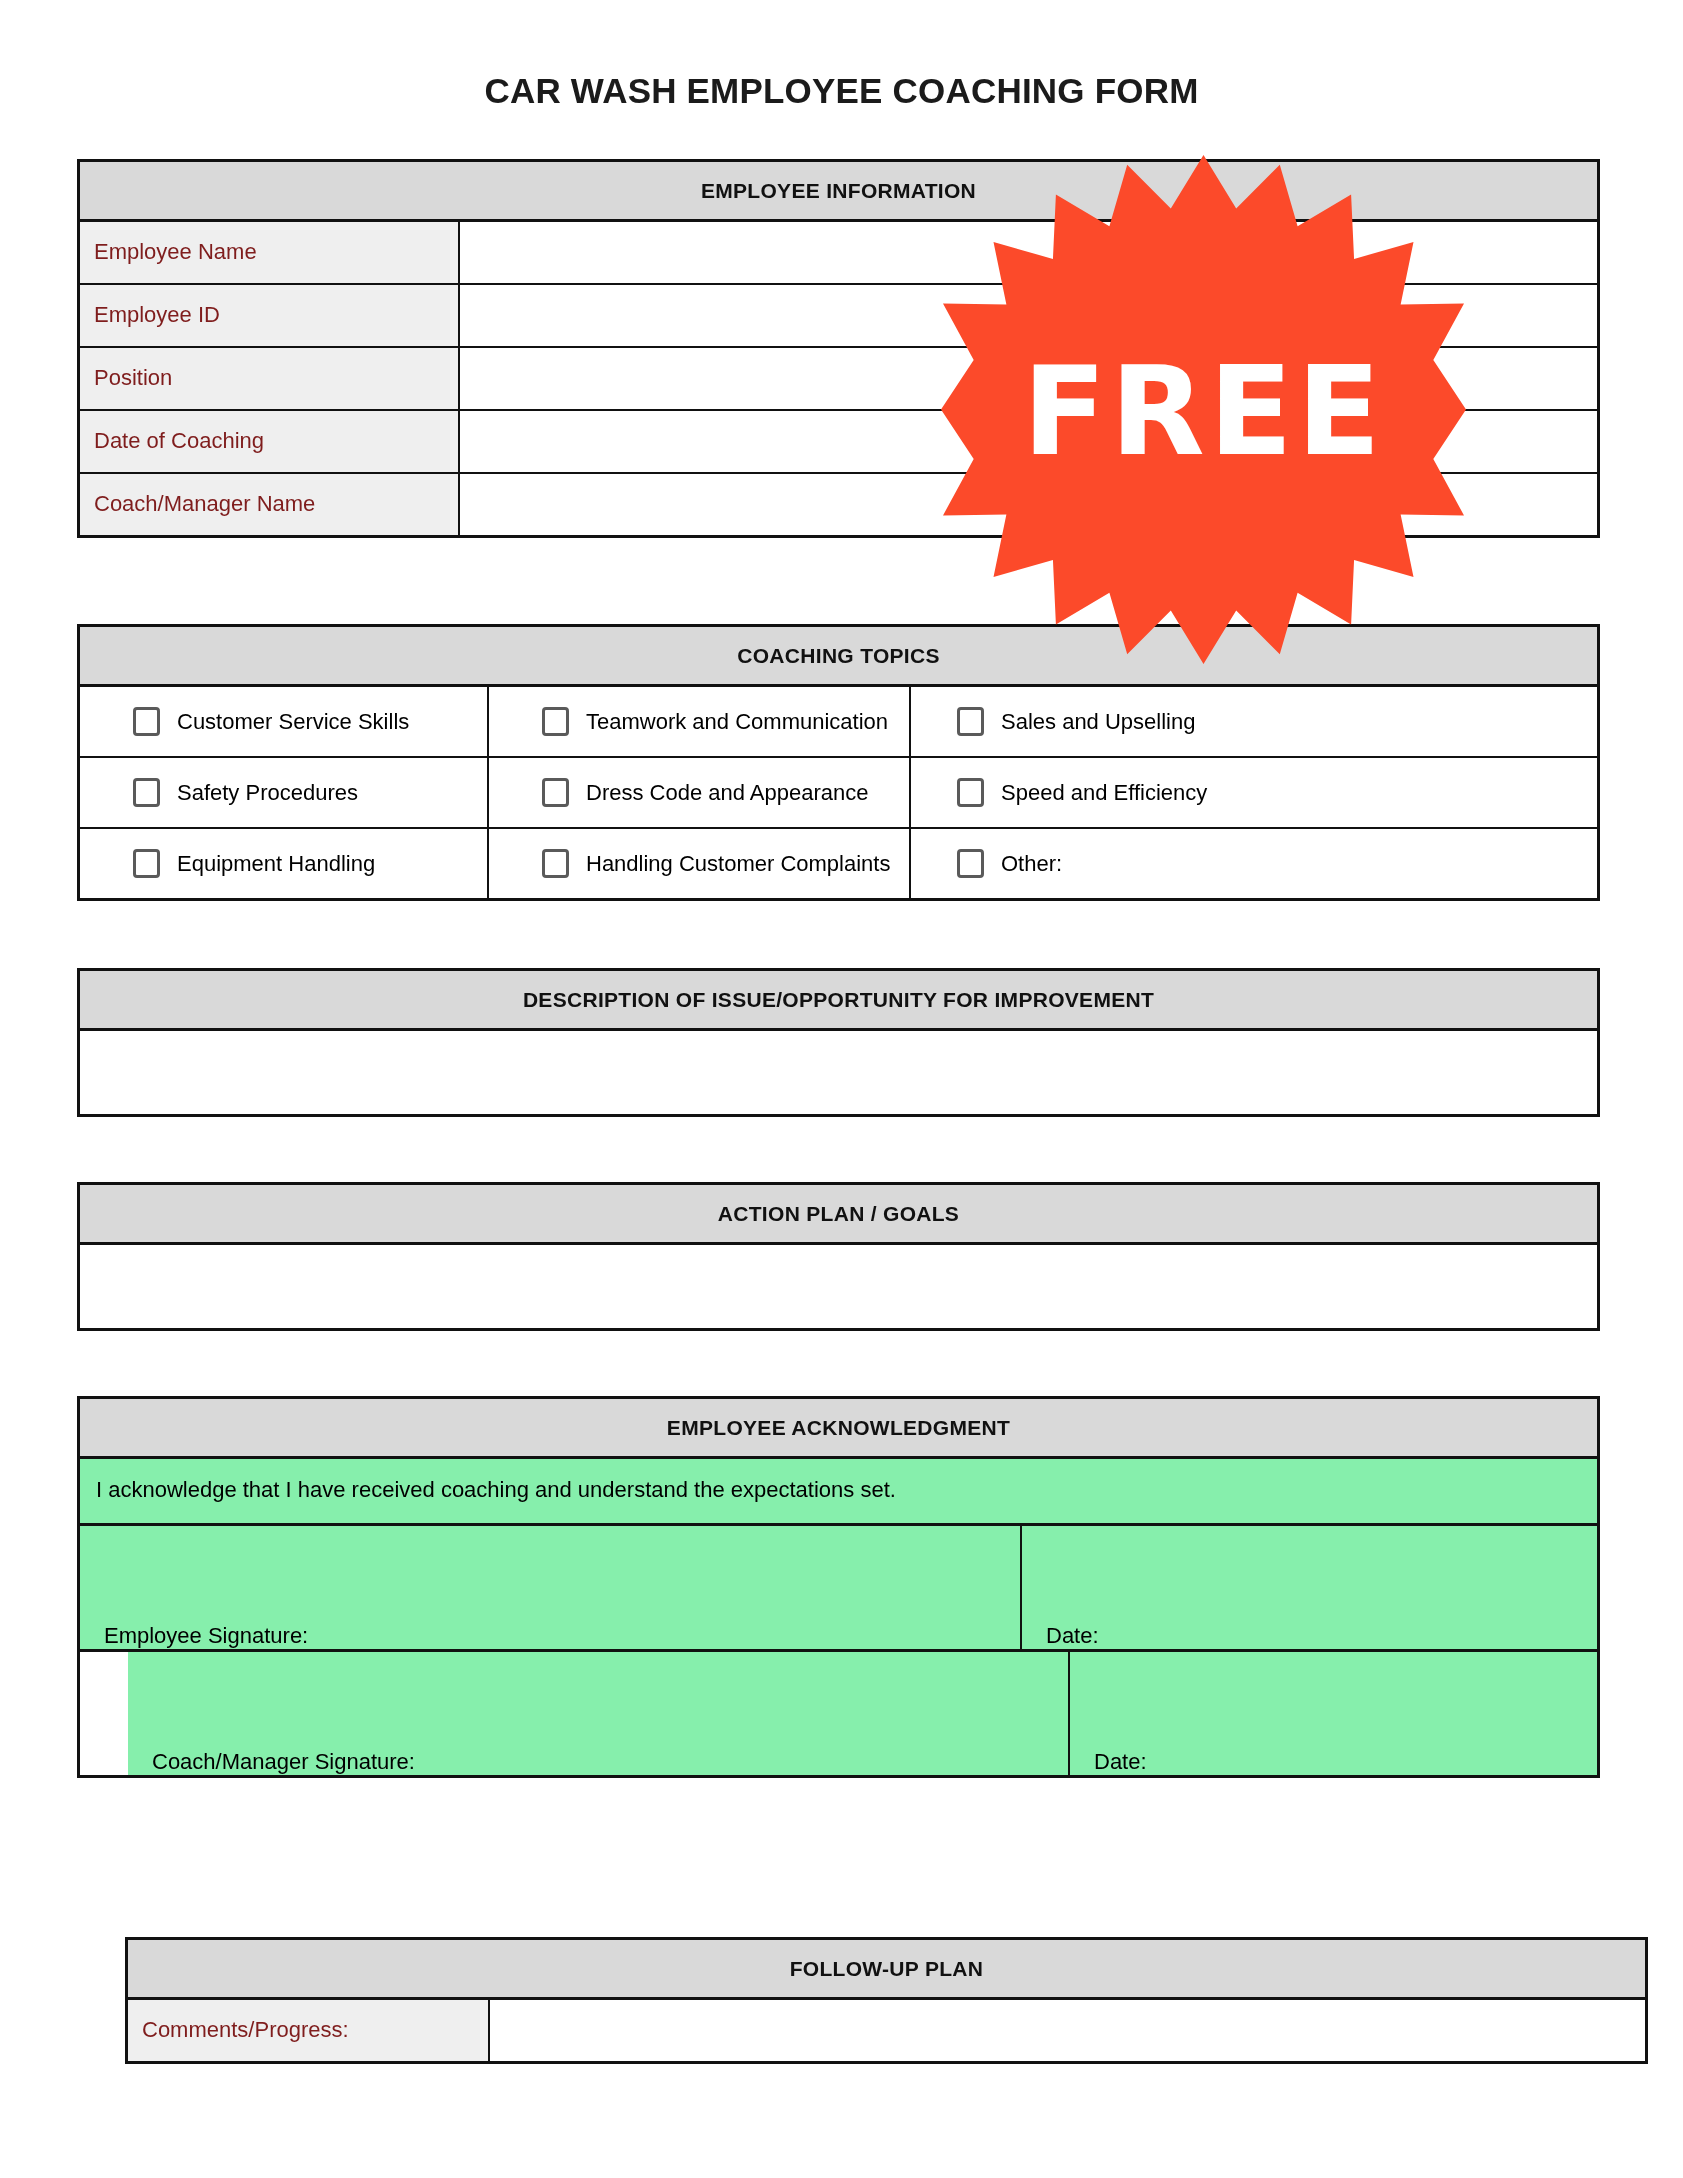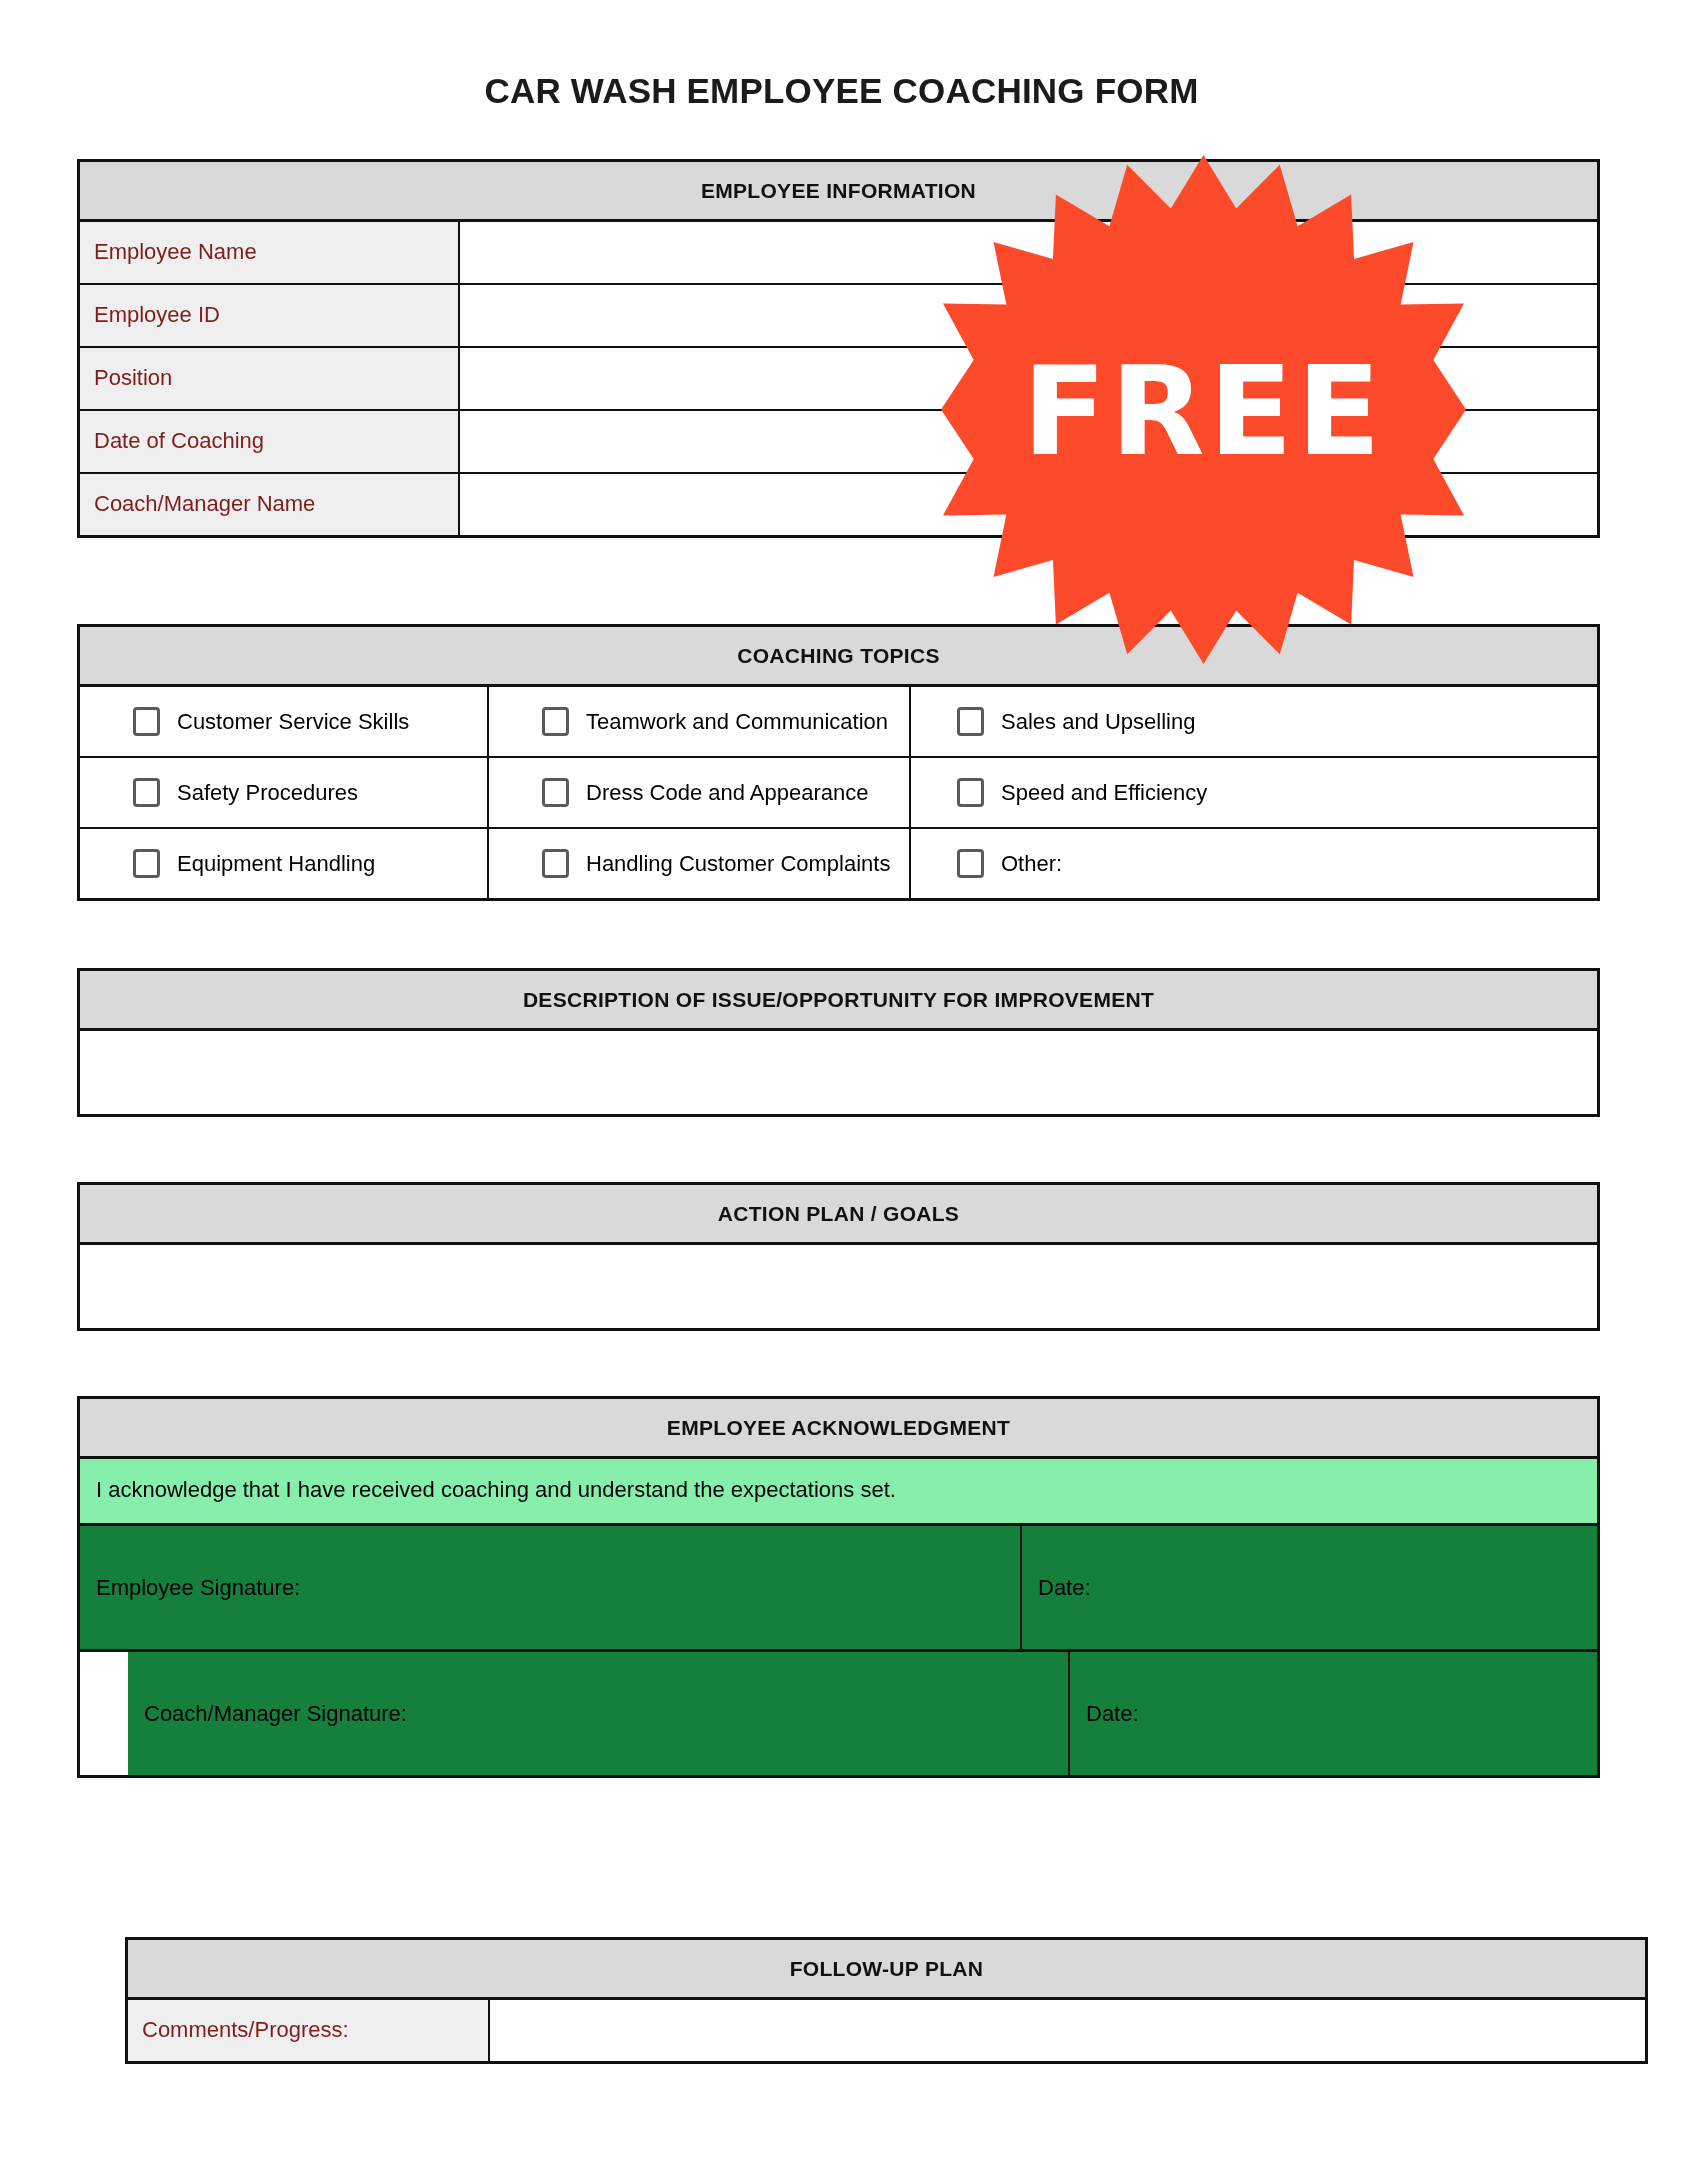--- a/index.html
+++ b/index.html
@@ -134,24 +134,24 @@
   }
   .sig-row {
     display: flex;
     border-bottom: 3px solid #111111;
     height: 123px;
   }
   .sig-row:last-child { border-bottom: none; margin-left: 48px; }
   .sig-cell {
     box-sizing: border-box;
     display: flex;
-    align-items: center;
-    padding: 0 16px;
+    align-items: flex-end;
+    padding: 0 24px;
     font-size: 22px;
-    background: #15803d;
+    background: #86efac;
   }
   .sig-cell.name { width: 942px; border-right: 2px solid #111111; }
   .sig-cell.date { flex: 1 1 auto; }
 
   
   #follow-up .kv-label { width: 362px; height: 61px; }
   #follow-up .kv-value { height: 61px; }
 
   
   .free-badge {

